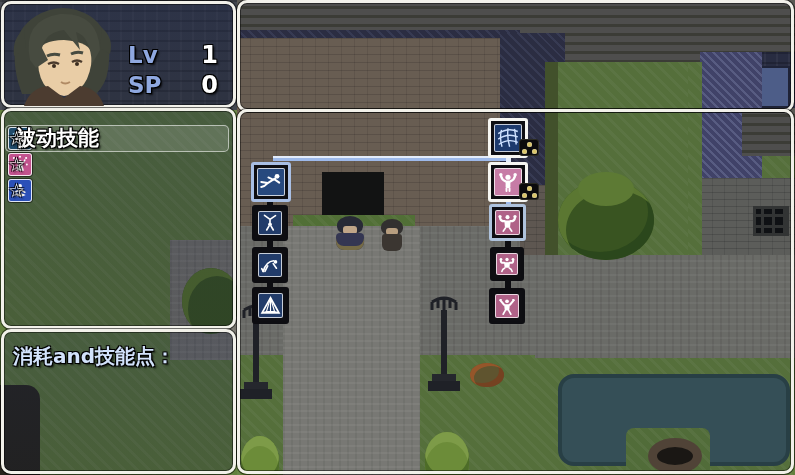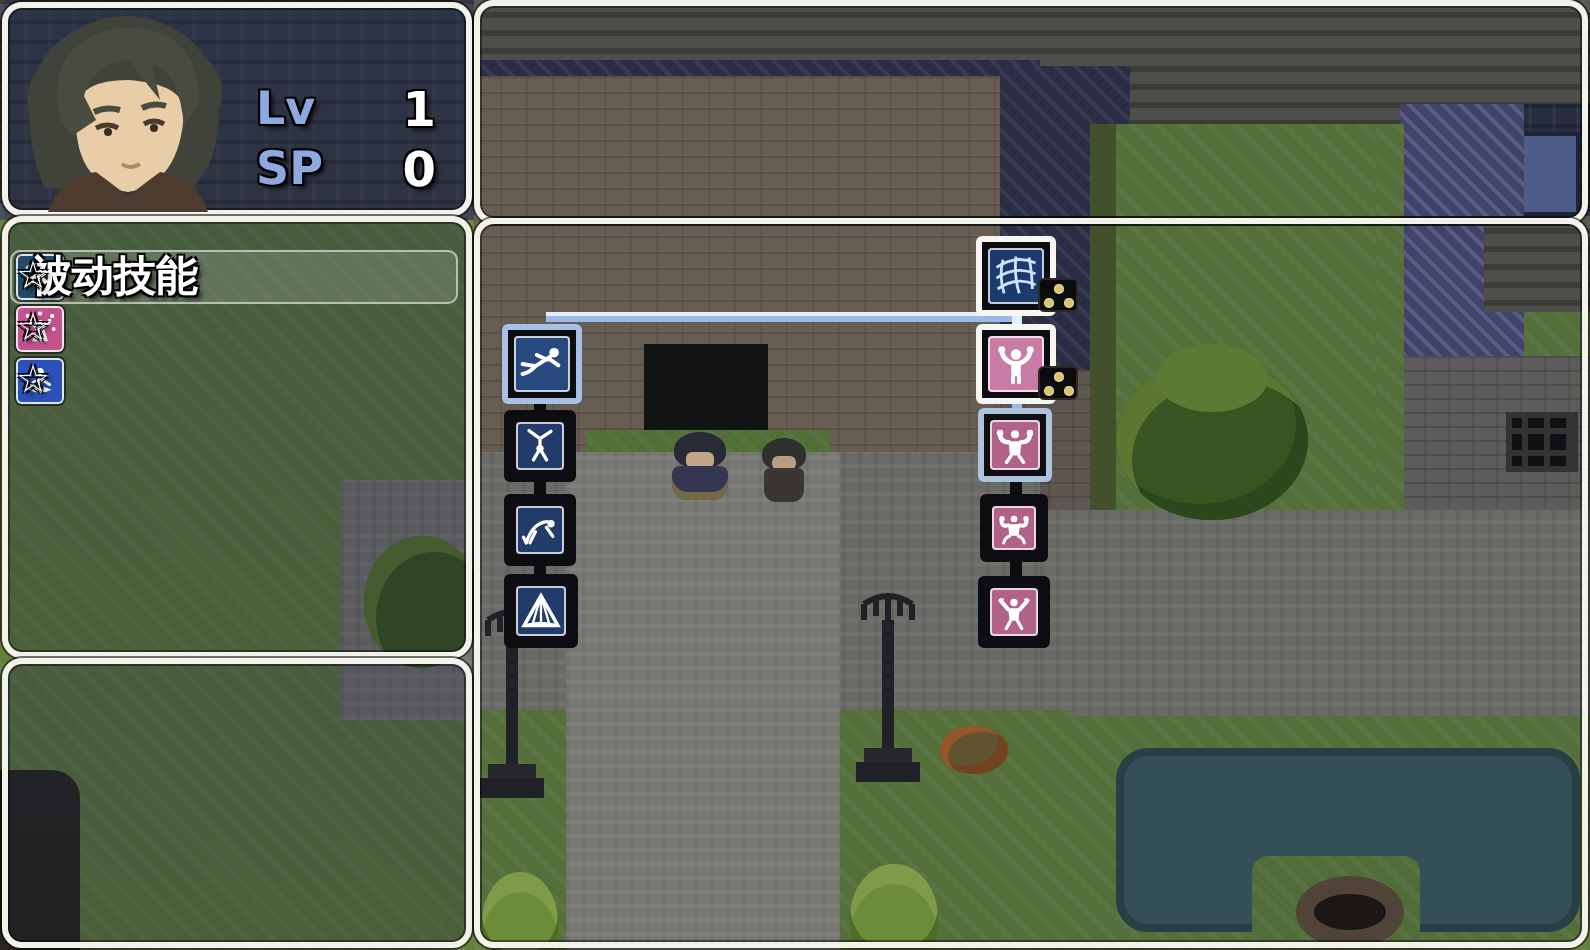--- a/index.html
+++ b/index.html
@@ -294,14 +294,15 @@
         <svg viewBox="0 0 24 24" xmlns="http://www.w3.org/2000/svg">
           <circle cx="12" cy="6.8" r="2.2" fill="#fff"></circle>
     <path d="M12 9.5 L12 14 M12 10.5 L6.5 14 M12 10.5 L17.5 14" stroke="#fff" stroke-width="1.8" fill="none" stroke-linecap="round"></path>
     <path d="M5.5 17 Q12 13.5 18.5 17 Q12 20.5 5.5 17 Z" fill="#fff"></path>
         </svg>
       </span>
     <span class="menu-star shadowed">☆</span>
   </div>
 
   <div class="win win-mid" style="left:1px;top:329px;width:235px;height:145px;"></div>
+  <div class="cost-label shadowed" style="top:343px;">消耗and技能点：</div>
 
 </div>
 
 </body></html>

